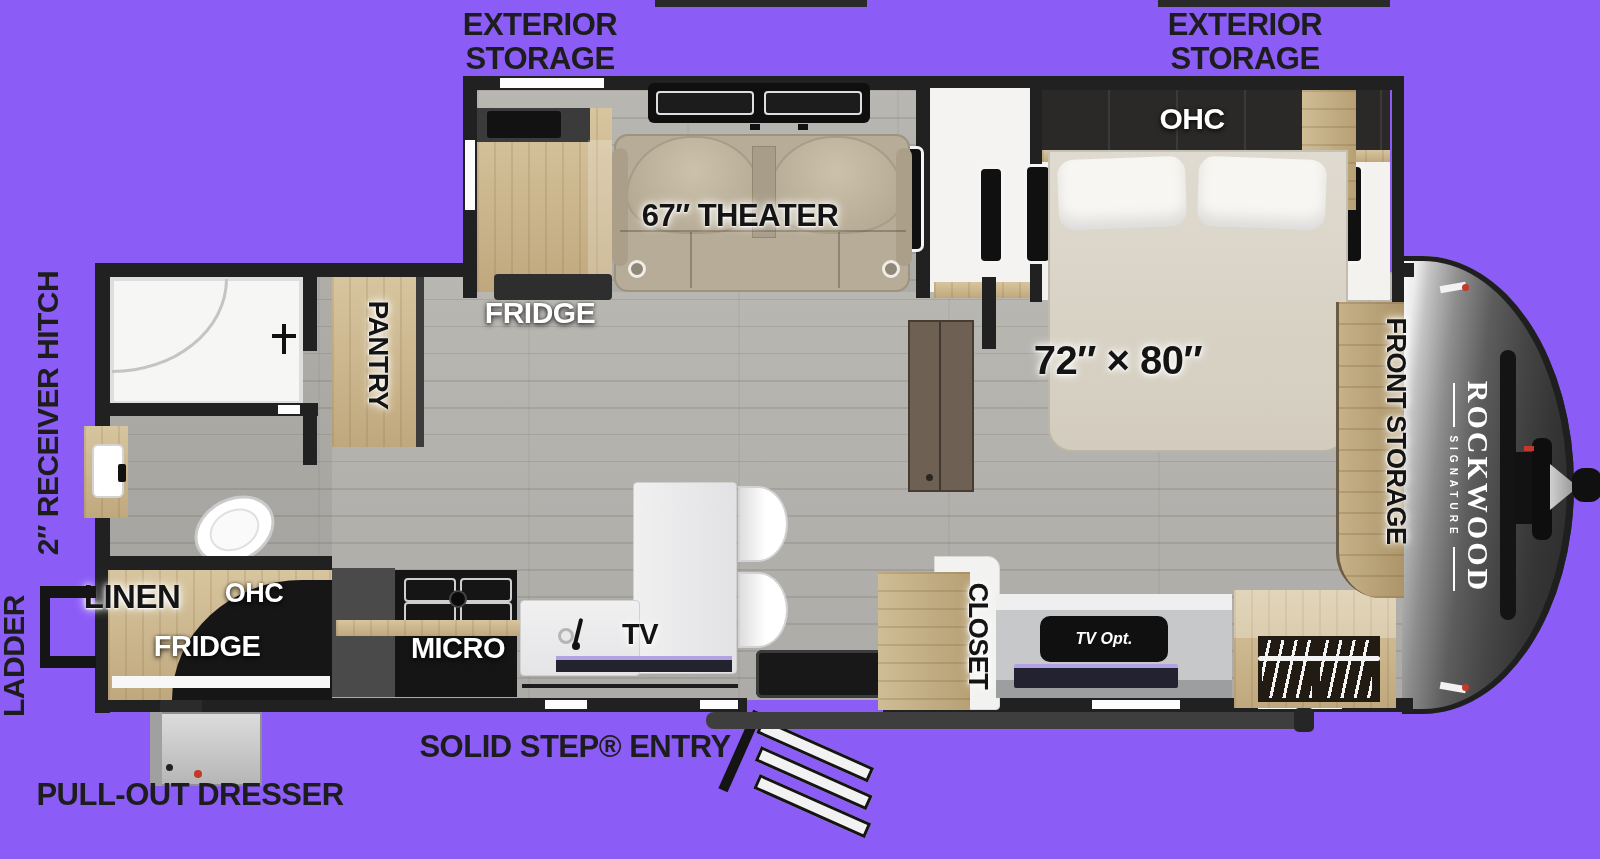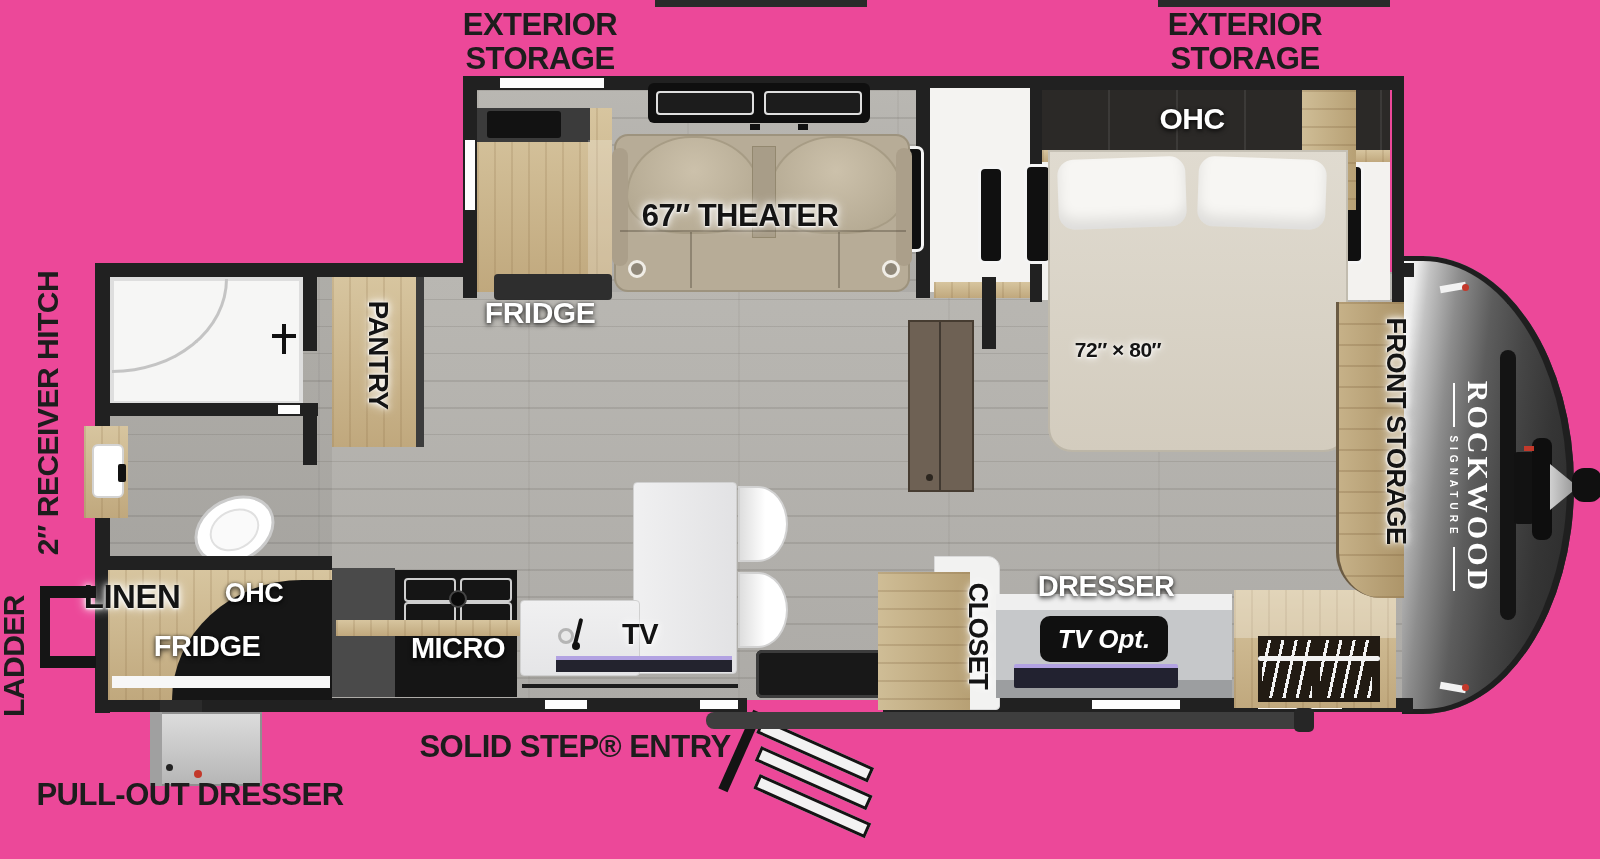--- a/index.html
+++ b/index.html
@@ -1,16 +1,16 @@
 <!DOCTYPE html>
 <html><head>
 <meta charset="utf-8">
 <style>
   html,body{margin:0;padding:0;background:#fff;}
-  #stage{position:relative;width:1600px;height:859px;background:#ec4899;overflow:hidden;
+  #stage{position:relative;width:1600px;height:859px;background:#8b5cf6;overflow:hidden;
          font-family:"Liberation Sans",sans-serif;}
   .abs{position:absolute;}
   .wall{position:absolute;background:#212121;}
   
   .floor{position:absolute;background:
       repeating-linear-gradient(180deg, rgba(96,92,86,.18) 0 1.5px, transparent 1.5px 27px),
       repeating-linear-gradient(90deg, rgba(120,115,108,.10) 0 2px, transparent 2px 210px),
       linear-gradient(180deg,#b9b7b2,#adaba7);}
   .wood{position:absolute;background:
       repeating-linear-gradient(90deg, rgba(125,95,55,.16) 0 2px, transparent 2px 17px),
@@ -128,21 +128,21 @@
   <div class="wood" style="left:1042px;top:150px;width:348px;height:12px;"></div>
   <div class="abs" style="left:1090px;top:151px;width:9px;height:8px;background:#2b2927;"></div>
   <div class="abs" style="left:1160px;top:151px;width:9px;height:8px;background:#2b2927;"></div>
   <div class="abs" style="left:1230px;top:151px;width:9px;height:8px;background:#2b2927;"></div>
   <div class="abs" style="left:1300px;top:151px;width:9px;height:8px;background:#2b2927;"></div>
   <div class="woodH" style="left:1302px;top:90px;width:54px;height:120px;"></div>
   <div class="abs" style="left:1048px;top:150px;width:300px;height:302px;background:linear-gradient(180deg,#e0dbd0,#d3ccbe);border-radius:0 0 24px 24px;box-shadow:inset 0 0 0 2px rgba(120,115,100,.25);"></div>
   <div class="abs" style="left:1058px;top:158px;width:128px;height:70px;background:#f7f6f3;border-radius:16px;transform:rotate(-2deg);box-shadow:inset 0 -10px 14px rgba(0,0,0,.10);"></div>
   <div class="abs" style="left:1198px;top:158px;width:128px;height:70px;background:#f7f6f3;border-radius:16px;transform:rotate(2deg);box-shadow:inset 0 -10px 14px rgba(0,0,0,.10);"></div>
   <div class="lblW" style="left:1150px;top:102px;width:84px;font-size:30px;">OHC</div>
-  <div class="lblB" style="left:998px;top:338px;width:240px;font-size:21px;">72″ × 80″</div>
+  <div class="lblB" style="left:998px;top:338px;width:240px;font-size:40px;">72″ × 80″</div>
   <div class="wood" style="left:934px;top:282px;width:96px;height:16px;"></div>
 
   <div class="wall" style="left:982px;top:277px;width:14px;height:72px;"></div>
   <div class="abs" style="left:908px;top:320px;width:66px;height:172px;background:#6e6154;border:2px solid #463c31;box-sizing:border-box;"></div>
   <div class="abs" style="left:939px;top:322px;width:2px;height:168px;background:rgba(30,25,20,.55);"></div>
   <div class="abs circle" style="left:926px;top:474px;width:7px;height:7px;background:#2c261f;"></div>
 
   <div class="wood" style="left:477px;top:108px;width:135px;height:184px;"></div>
   <div class="abs" style="left:477px;top:108px;width:113px;height:34px;background:#3b3b3b;"></div>
   <div class="abs" style="left:487px;top:111px;width:74px;height:27px;background:#121212;border-radius:3px;"></div>
@@ -226,24 +226,23 @@
   <div class="abs circle" style="left:194px;top:770px;width:8px;height:8px;background:#c3392b;"></div>
 
   <div class="abs" style="left:934px;top:556px;width:66px;height:154px;background:#f2f2f1;border:1px solid #d9d9d9;border-radius:0 12px 4px 0;box-sizing:border-box;"></div>
   <div class="woodH" style="left:878px;top:572px;width:92px;height:138px;"></div>
   <div class="lblB vrot" style="left:893px;top:618px;width:170px;height:36px;font-size:27px;transform:rotate(90deg);">CLOSET</div>
 
   <div class="abs" style="left:996px;top:594px;width:236px;height:18px;background:#efefef;"></div>
   <div class="abs" style="left:996px;top:610px;width:236px;height:72px;background:#c6c8ca;"></div>
   <div class="abs" style="left:996px;top:680px;width:236px;height:18px;background:#9c9ea0;"></div>
   <div class="abs vrot" style="left:1040px;top:616px;width:128px;height:46px;background:#101010;border-radius:10px;">
-    <span style="color:#fff;font-style:italic;font-weight:700;font-size:26px;font-family:'Liberation Sans',sans-serif;">TV Opt.</span>
+    <span style="color:#fff;font-style:italic;font-weight:700;font-size:16px;font-family:'Liberation Sans',sans-serif;">TV Opt.</span>
   </div>
   <div class="abs" style="left:1014px;top:664px;width:164px;height:24px;background:#222230;border-top:4px solid #b2a2e2;box-sizing:border-box;border-radius:2px;"></div>
-  <div class="lblW" style="left:1016px;top:570px;width:180px;font-size:29px;">DRESSER</div>
 
   <div class="wood" style="left:1234px;top:590px;width:162px;height:118px;"></div>
   <div class="abs" style="left:1234px;top:590px;width:162px;height:48px;background:rgba(255,255,255,.28);"></div>
   <div class="abs" style="left:1258px;top:636px;width:122px;height:66px;background:#221b13;"></div>
   <div class="hangers" style="left:1262px;top:640px;width:50px;height:58px;"></div>
   <div class="hangers" style="left:1320px;top:640px;width:52px;height:58px;"></div>
   <div class="abs" style="left:1258px;top:656px;width:122px;height:5px;background:#f2f2f2;border-radius:3px;"></div>
 
   <div class="woodH" style="left:1336px;top:302px;width:68px;height:296px;border-radius:0 0 0 46px;border-left:3px solid #6b5b43;box-sizing:border-box;
        background:repeating-linear-gradient(180deg, rgba(112,82,46,.22) 0 2px, transparent 2px 21px),linear-gradient(90deg,#c6b188,#ad9569);"></div>

